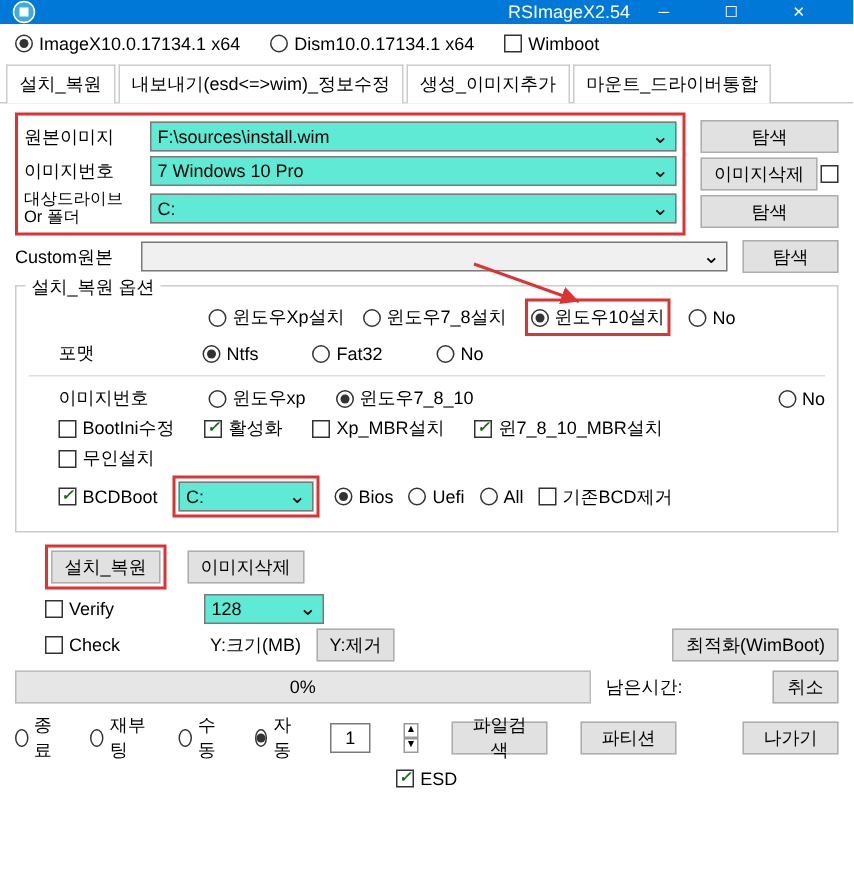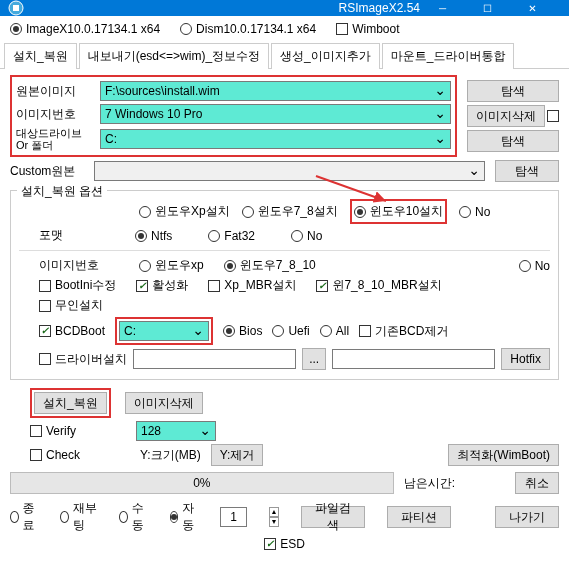--- a/index.html
+++ b/index.html
@@ -220,30 +220,20 @@
       <label class="radio">
           <i></i>
           <span>All</span>
         </label>
       <label class="check">
           <i></i>
           <span>기존BCD제거</span>
         </label>
     </div>
 
-    <div class="row" style="gap:6px;padding-left:20px">
-      <label class="check">
-          <i></i>
-          <span>드라이버설치</span>
-        </label>
-      <div class="input" style="flex:1"></div>
-      <div class="btn" style="min-width:24px;padding:2px 4px">...</div>
-      <div class="input" style="flex:1"></div>
-      <div class="btn" style="min-width:40px">Hotfix</div>
-    </div>
 
     <svg class="arrow" style="left:300px;top:-20px" width="90" height="40">
       <defs>
           <marker id="ah" markerWidth="8" markerHeight="8" refX="6" refY="3" orient="auto">
             <path d="M0,0 L6,3 L0,6 Z" fill="#d33"></path>
           </marker>
         </defs>
       <line x1="5" y1="5" x2="75" y2="30" stroke="#d33" stroke-width="2" marker-end="url(#ah)"></line>
     </svg>
   </div>

